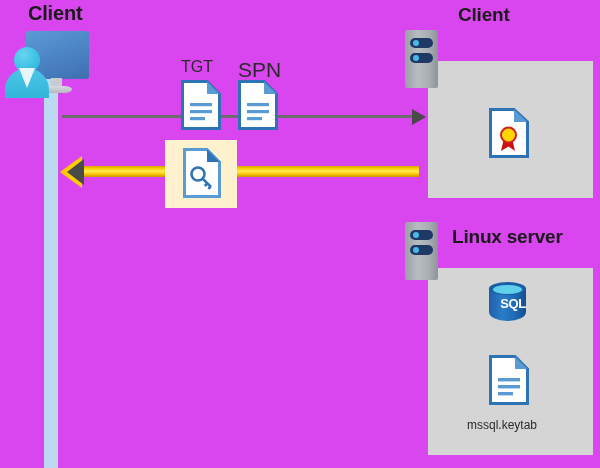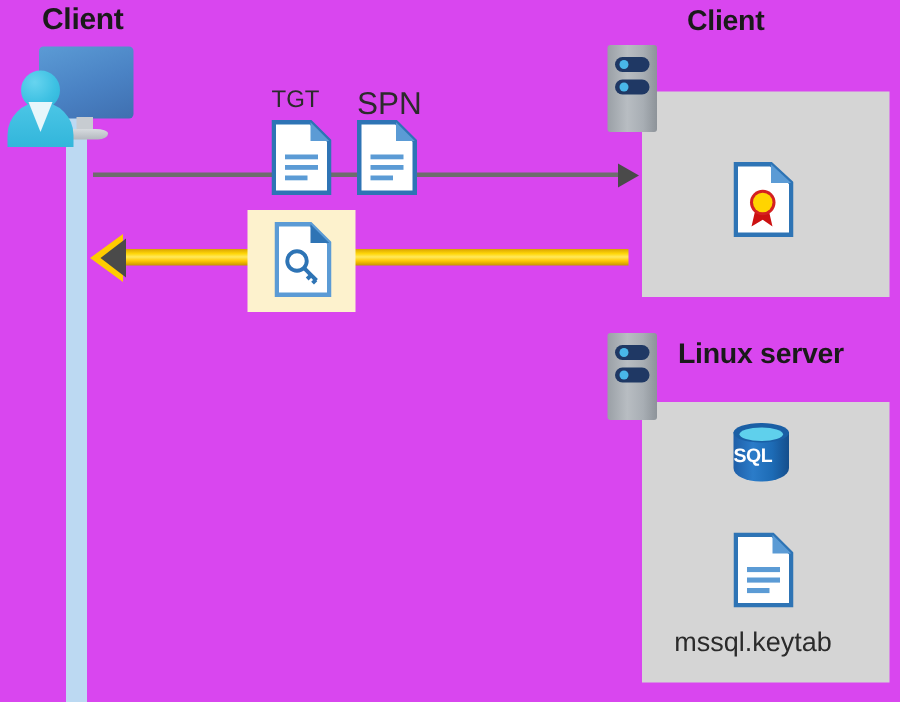--- a/index.html
+++ b/index.html
@@ -151,21 +151,21 @@
   .doc svg { display: block; }
 
   
   .tgt-label { left: 181px; top: 58px; font-size: 16px; color: #2b2b2b; }
   .spn-label { left: 238px; top: 58px; font-size: 21px; color: #2b2b2b; }
   .keytab-label {
     left: 428px;
     top: 418px;
     width: 148px;
     text-align: center;
-    font-size: 18px;
+    font-size: 12px;
     color: #2b2b2b;
   }
 
   
   .panel {
     background: #d5d5d5;
   }
   .panel-dc { left: 428px; top: 61px; width: 165px; height: 137px; }
   .panel-linux { left: 428px; top: 268px; width: 165px; height: 187px; }
 
@@ -237,21 +237,21 @@
     position: absolute;
     left: 4px; top: 2.5px;
     width: 29px; height: 9px;
     border-radius: 50%;
     background: #5fd0ec;
   }
   .sql-text {
     position: absolute;
     left: 0; top: 14px;
     width: 37px;
-    text-align: left;
+    text-align: right;
     font-size: 13px;
     font-weight: bold;
     color: #ffffff;
     letter-spacing: -0.3px;
   }
 </style>
 </head>
 <body>
 
 <div id="canvas">

